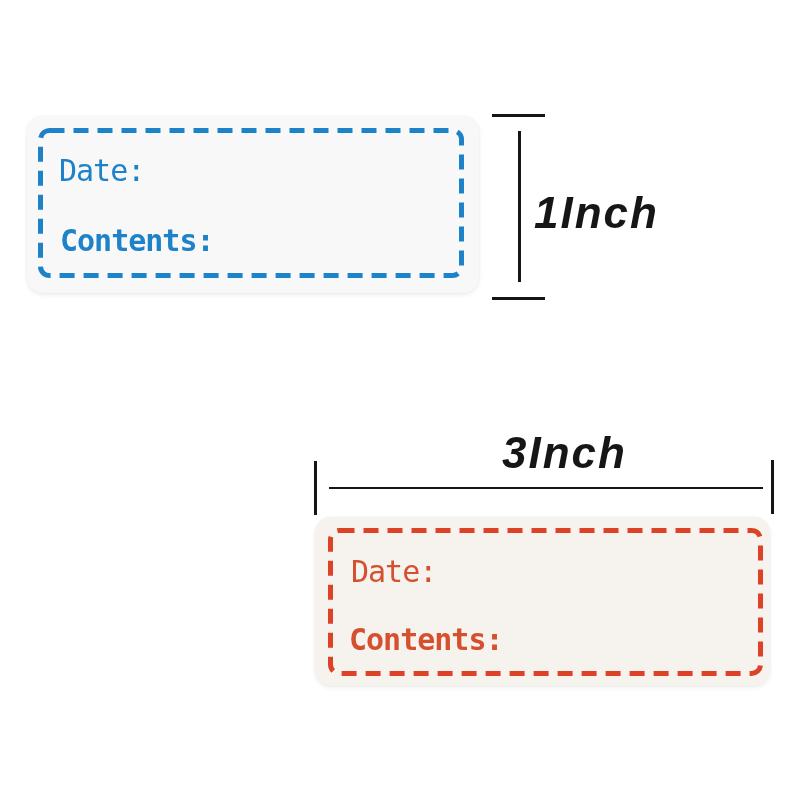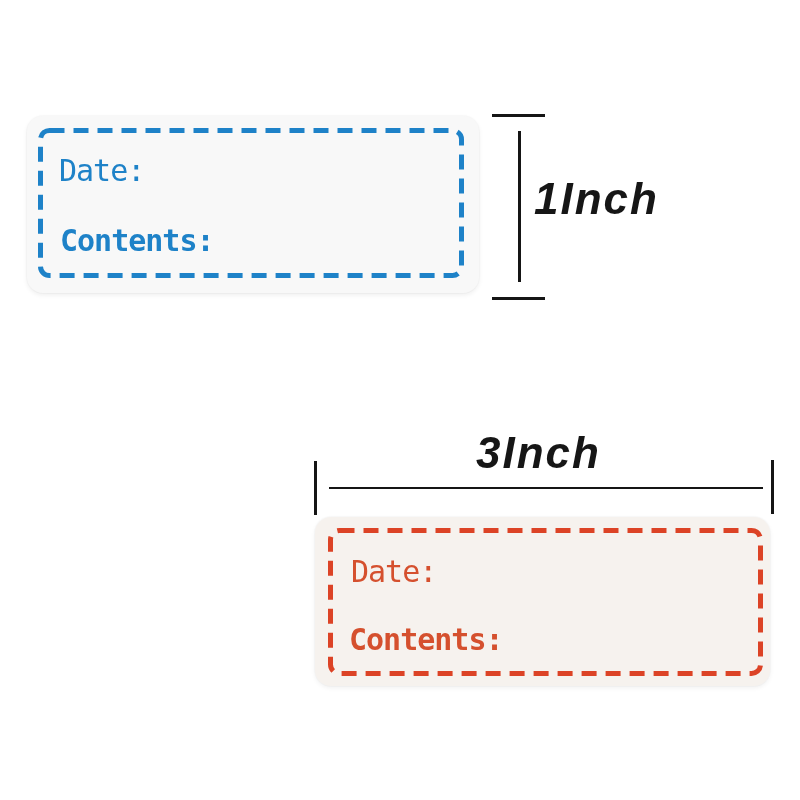--- a/index.html
+++ b/index.html
@@ -69,22 +69,22 @@
     position: absolute;
     font-family: "Liberation Sans", sans-serif;
     font-style: italic;
     font-weight: bold;
     font-size: 44px;
     line-height: 1;
     letter-spacing: 2px;
     color: #161616;
     white-space: nowrap;
   }
-  .dim-value-height { left: 534px; top: 177px; }
-  .dim-value-width  { left: 476px; top: 431px; }
+  .dim-value-height { left: 534px; top: 191px; }
+  .dim-value-width  { left: 502px; top: 431px; }
 </style>
 </head>
 <body>
 
 <div id="canvas">
 
   <div class="label-card card-blue">
     <svg class="dash-svg" viewBox="0 0 452 177" aria-hidden="true">
       <rect x="13.5" y="14.5" width="421" height="145" rx="9" ry="9" fill="none" stroke="#1e82c8" stroke-width="5" stroke-dasharray="15 9"></rect>
     </svg>

